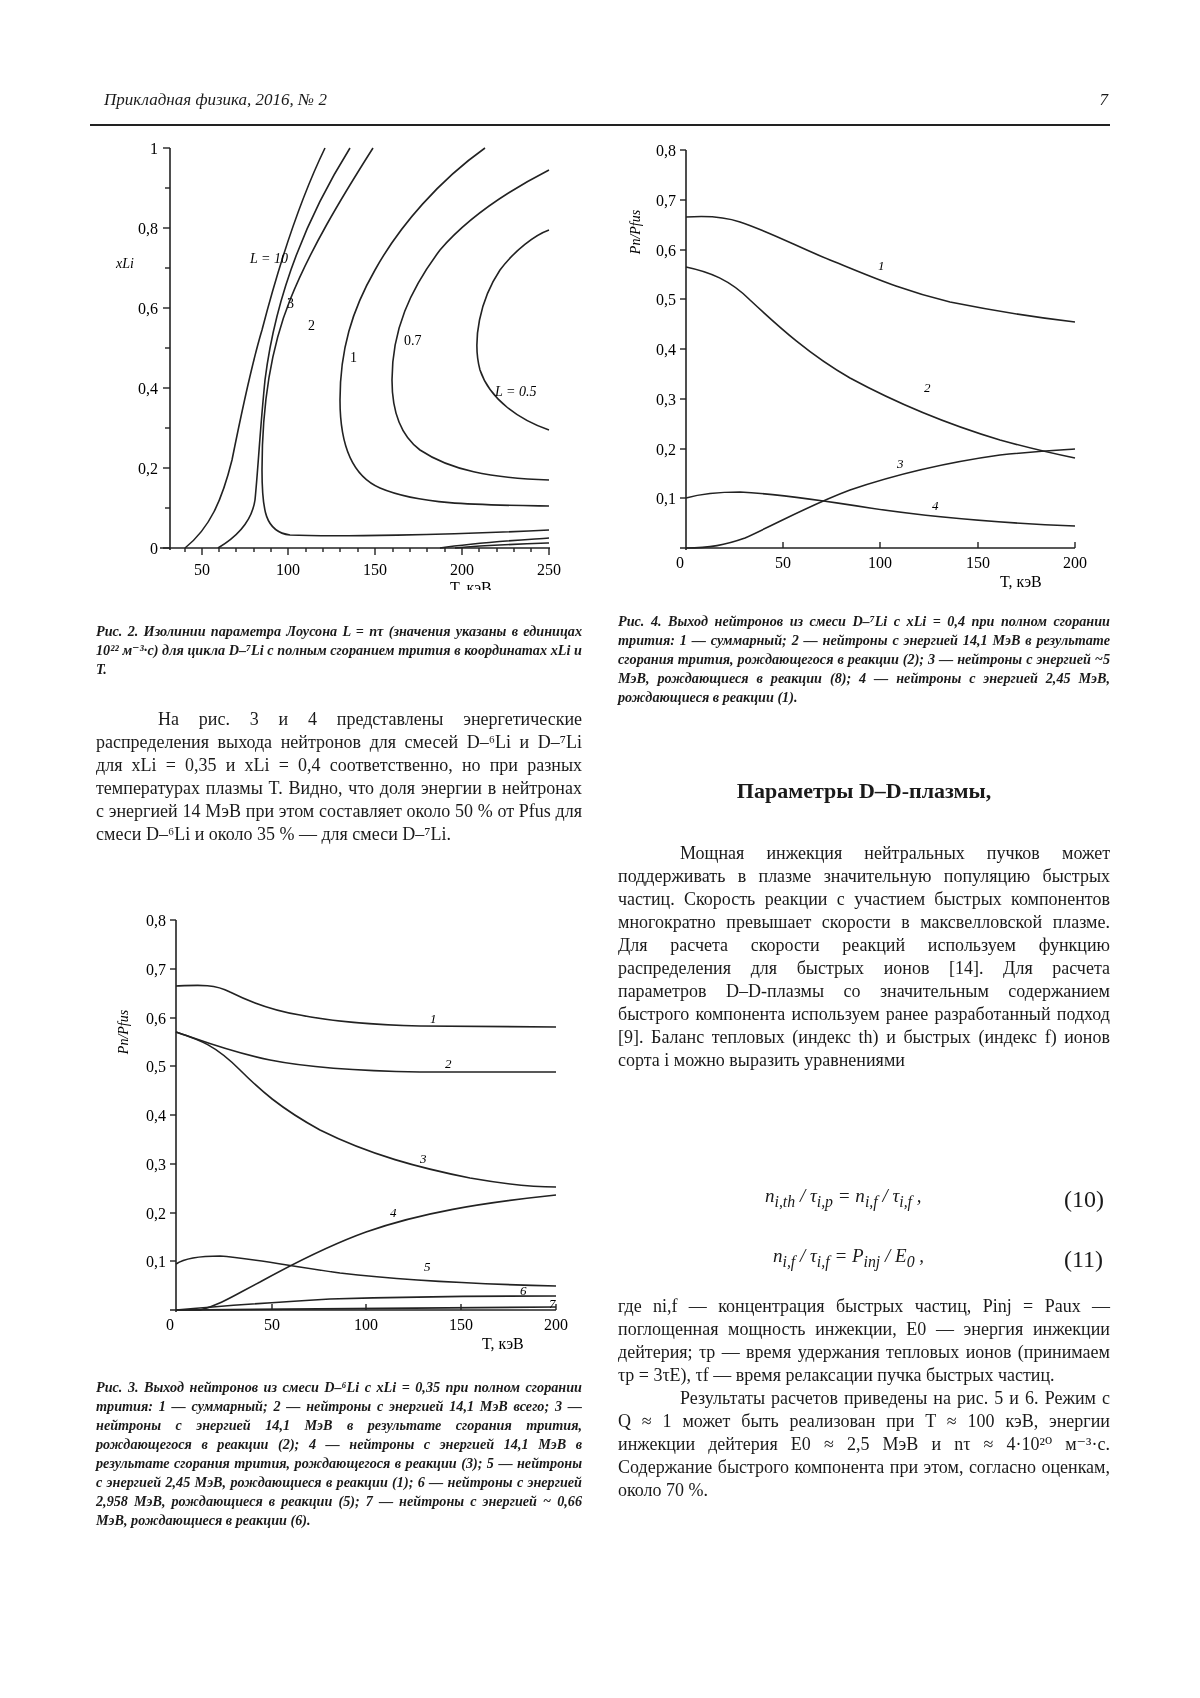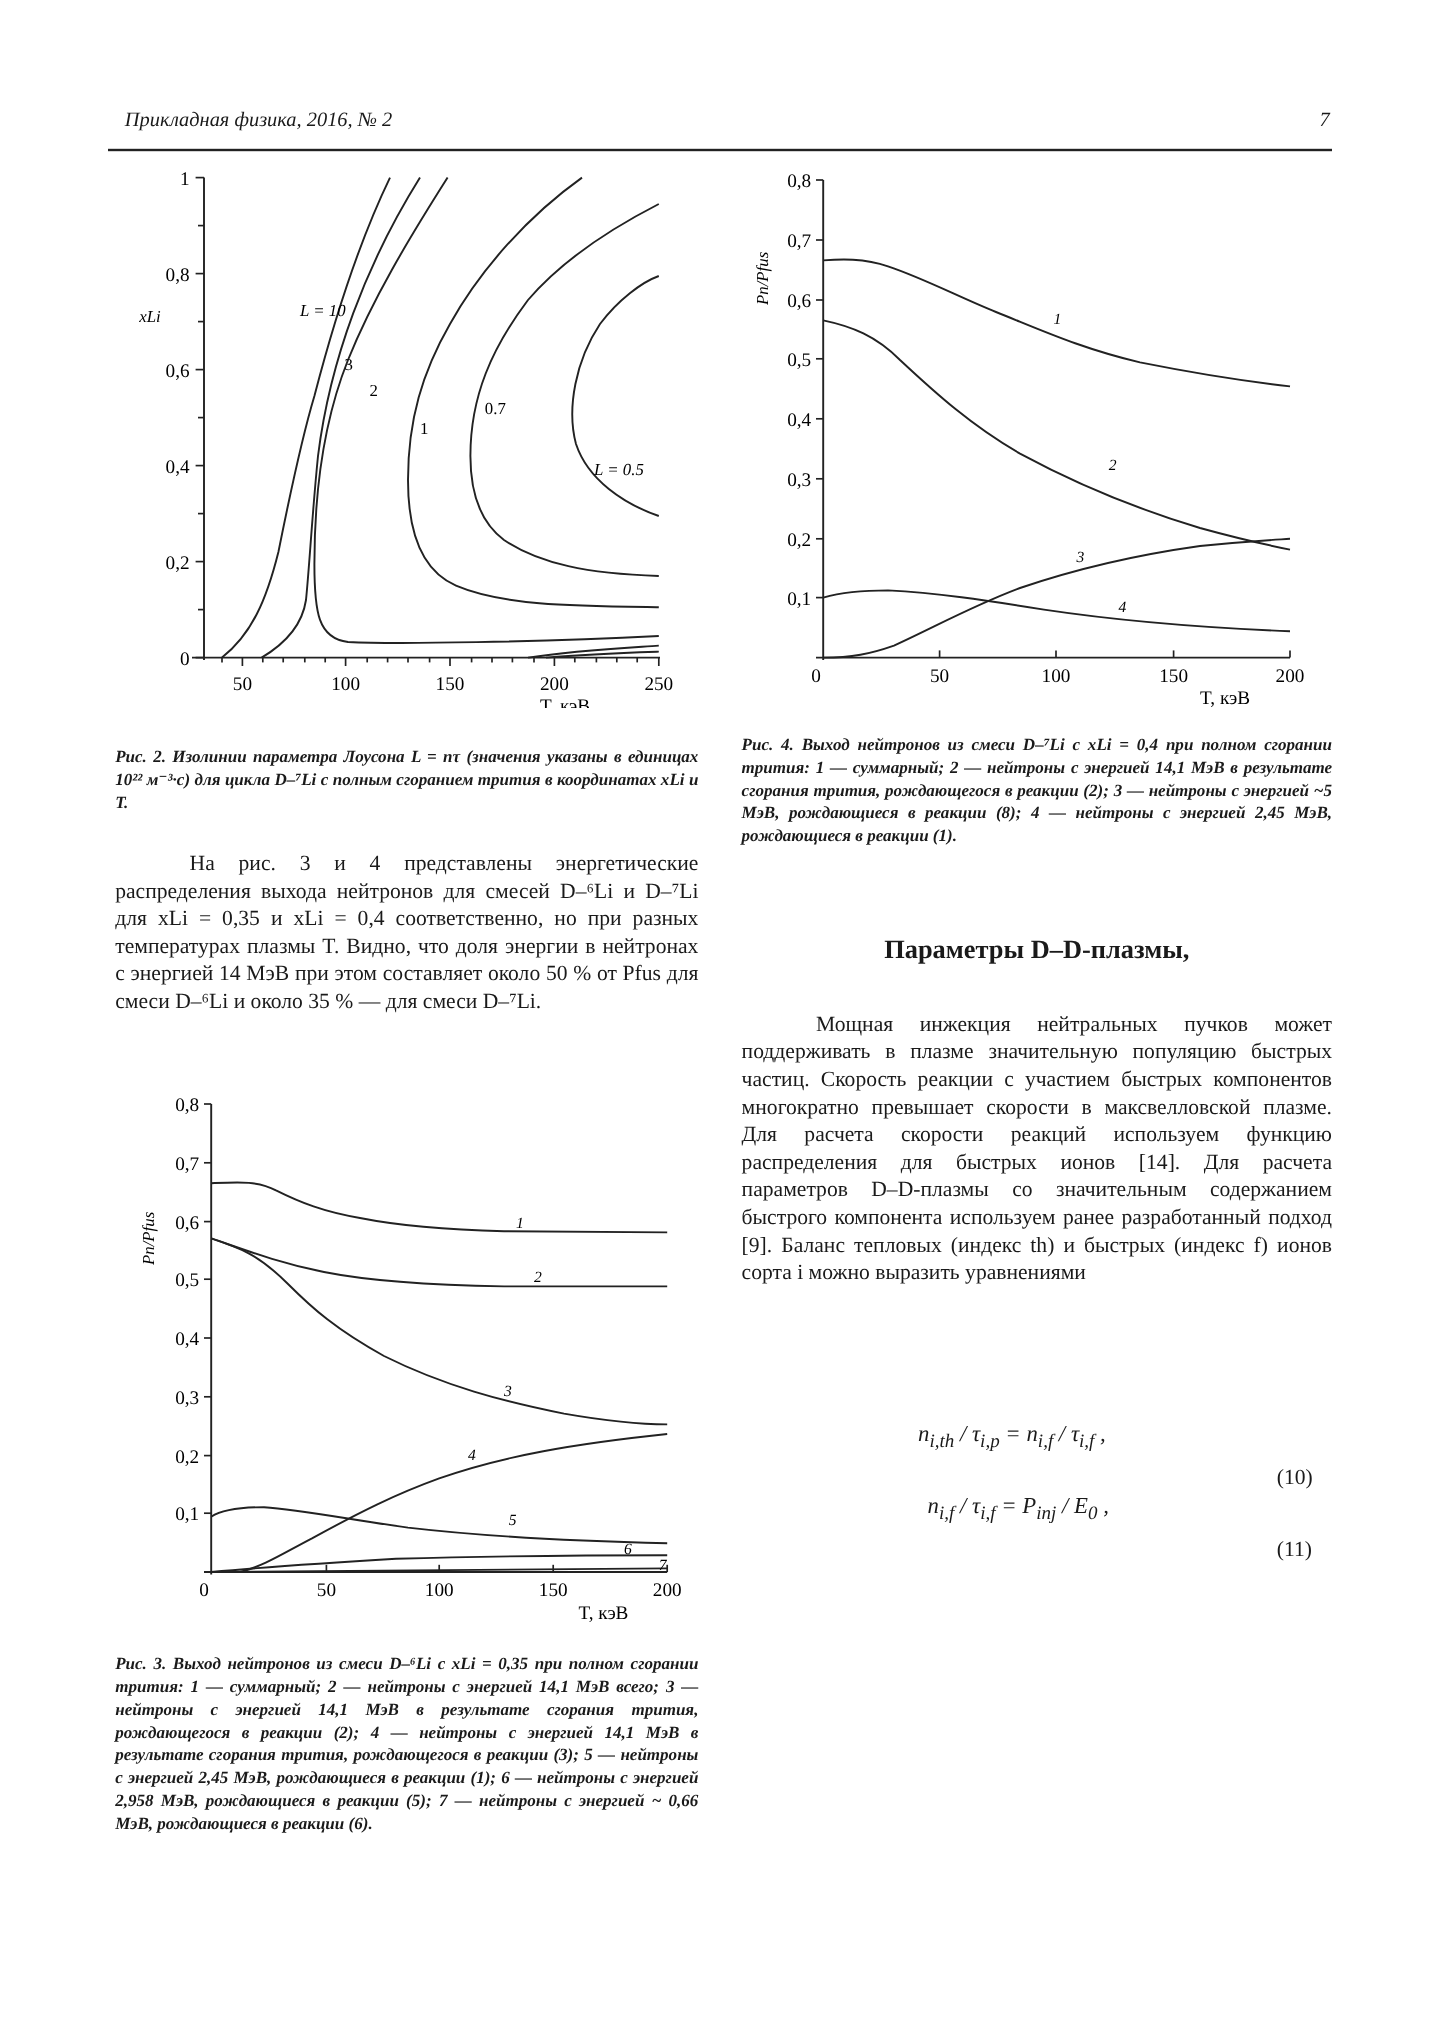--- a/index.html
+++ b/index.html
@@ -7,21 +7,21 @@
   .abs { position:absolute; }
   .header-title { left:104px; top:90px; font-size:17px; font-style:italic; }
   .page-num { right:92px; top:90px; font-size:17px; font-style:italic; }
   .rule { left:90px; top:124px; width:1020px; height:2px; background:#222; }
   .caption { font-size:14.2px; font-weight:bold; font-style:italic; line-height:19px; text-align:justify; }
   .body-text { font-size:18px; line-height:23px; text-align:justify; }
   .body-text p { margin:0; }
   .indent { text-indent:62px; }
   .section-head { font-size:22px; font-weight:bold; text-align:center; line-height:25px; }
   .eq { font-size:19px; font-style:italic; }
-  .eq-num { font-size:18px;margin-top:35px; }
+  .eq-num { font-size:24px; }
   svg text { font-family:"Liberation Serif","DejaVu Serif",serif; }
   .curve { fill:none; stroke:#222; stroke-width:1.6; }
   .axis { stroke:#222; stroke-width:1.6; fill:none; }
 </style>
 </head>
 <body>
 
 <div class="abs header-title">Прикладная физика, 2016, № 2</div>
 <div class="abs page-num">7</div>
 <div class="abs rule"></div>
@@ -234,13 +234,15 @@
 <div class="abs eq" style="left:765px;top:1185px;text-align:right;">
   <span>n<sub>i,th</sub> / τ<sub>i,p</sub> = n<sub>i,f</sub> / τ<sub>i,f</sub> ,</span>
 </div>
 <div class="abs eq-num" style="left:1064px;top:1186px;">(10)</div>
 <div class="abs eq" style="left:773px;top:1245px;">
   <span>n<sub>i,f</sub> / τ<sub>i,f</sub> = P<sub>inj</sub> / E<sub>0</sub> ,</span>
 </div>
 <div class="abs eq-num" style="left:1064px;top:1246px;">(11)</div>
 
 <div class="abs body-text" style="left:618px;top:1295px;width:492px;">
+  <p>где ni,f — концентрация быстрых частиц, Pinj = Paux — поглощенная мощность инжекции, E0 — энергия инжекции дейтерия; τp — время удержания тепловых ионов (принимаем τp = 3τE), τf — время релаксации пучка быстрых частиц.</p>
+  <p class="indent">Результаты расчетов приведены на рис. 5 и 6. Режим с Q ≈ 1 может быть реализован при T ≈ 100 кэВ, энергии инжекции дейтерия E0 ≈ 2,5 МэВ и nτ ≈ 4·10²⁰ м⁻³·с. Содержание быстрого компонента при этом, согласно оценкам, около 70 %.</p>
 </div>
 
 </body></html>

